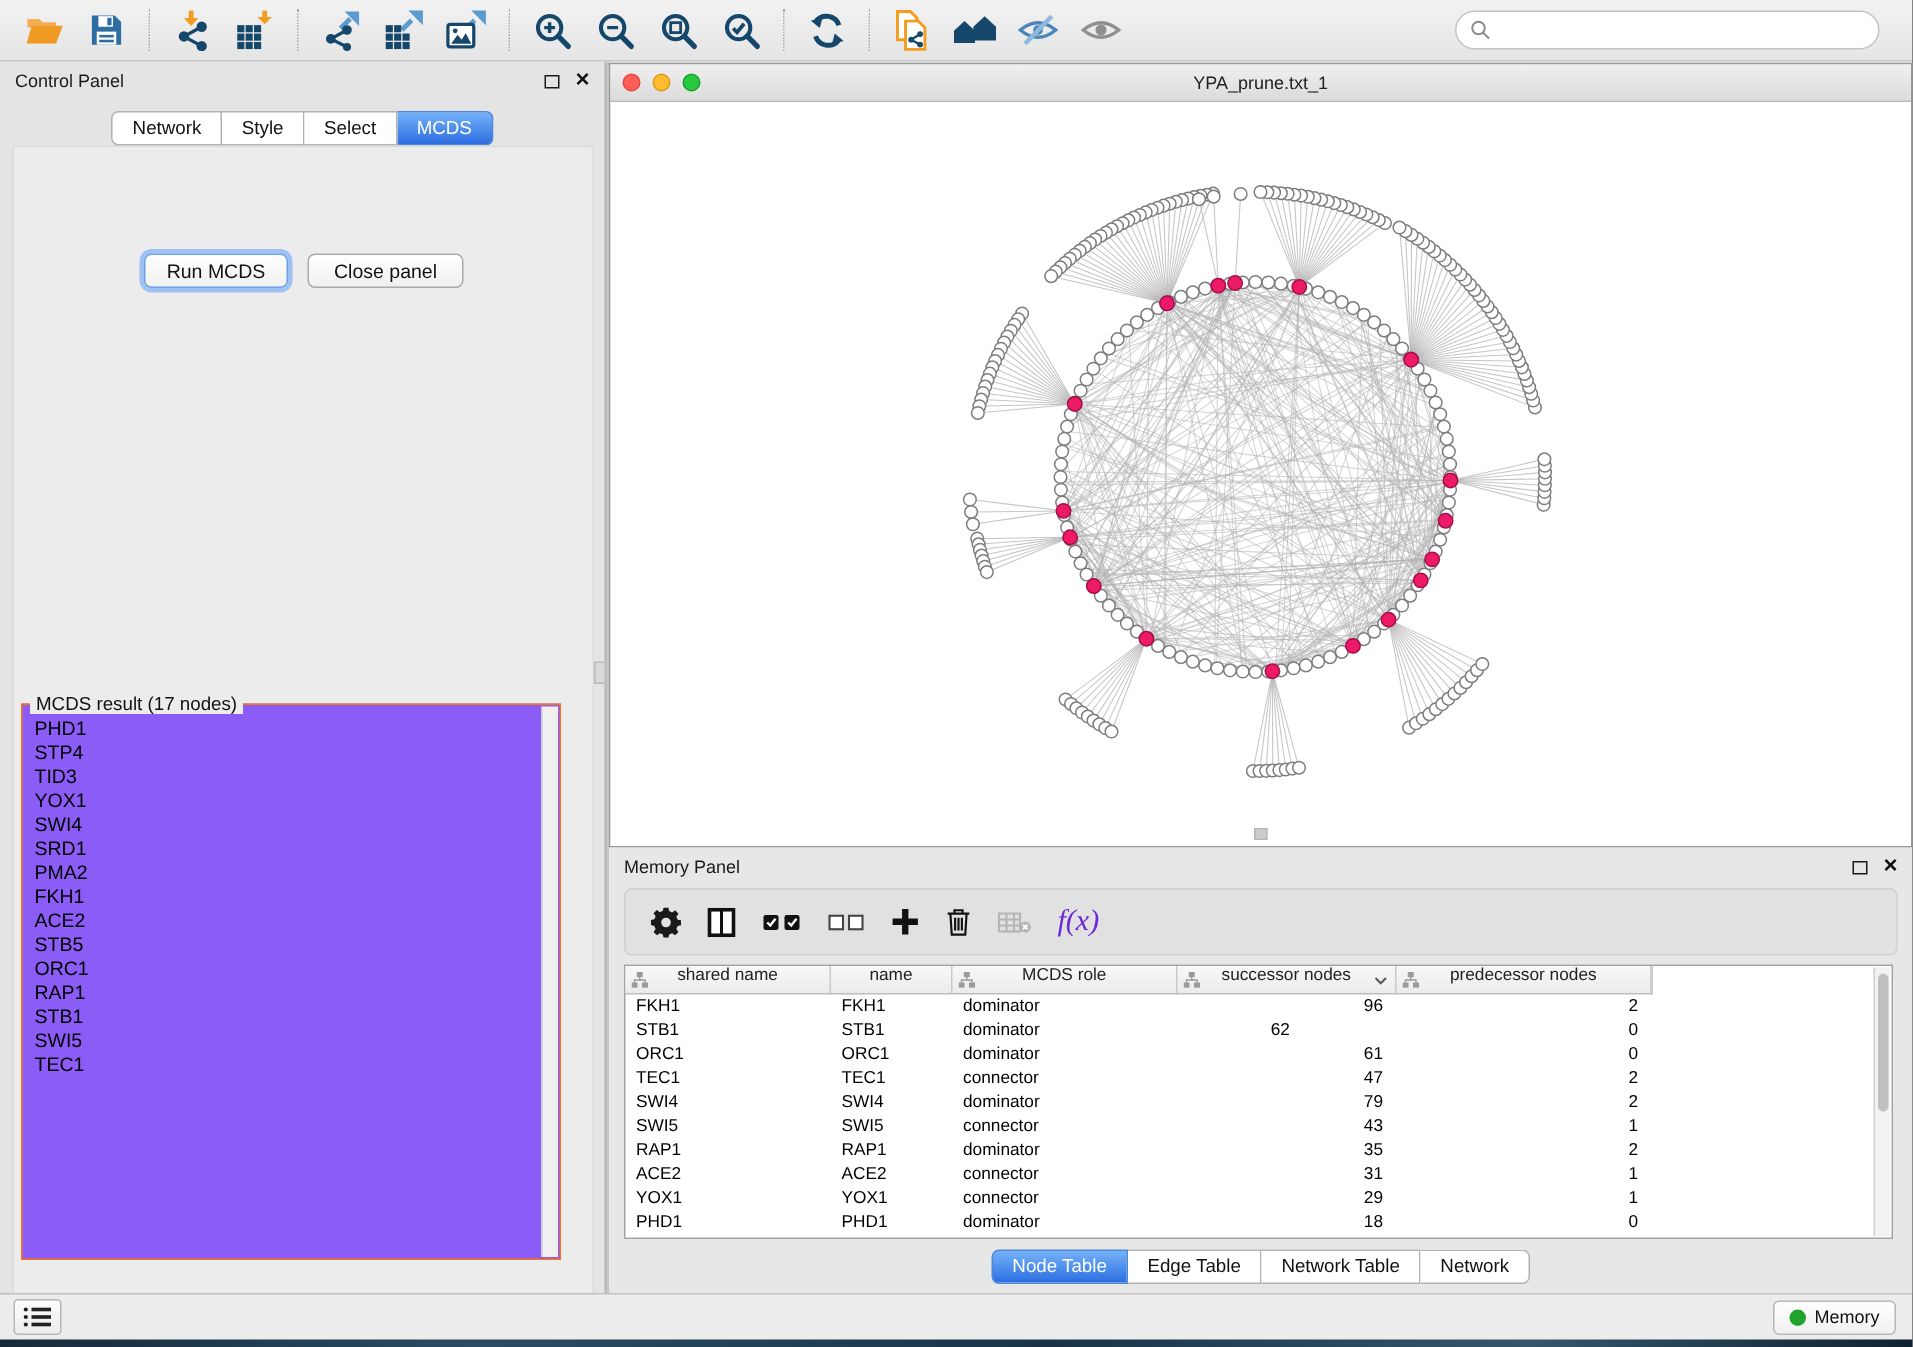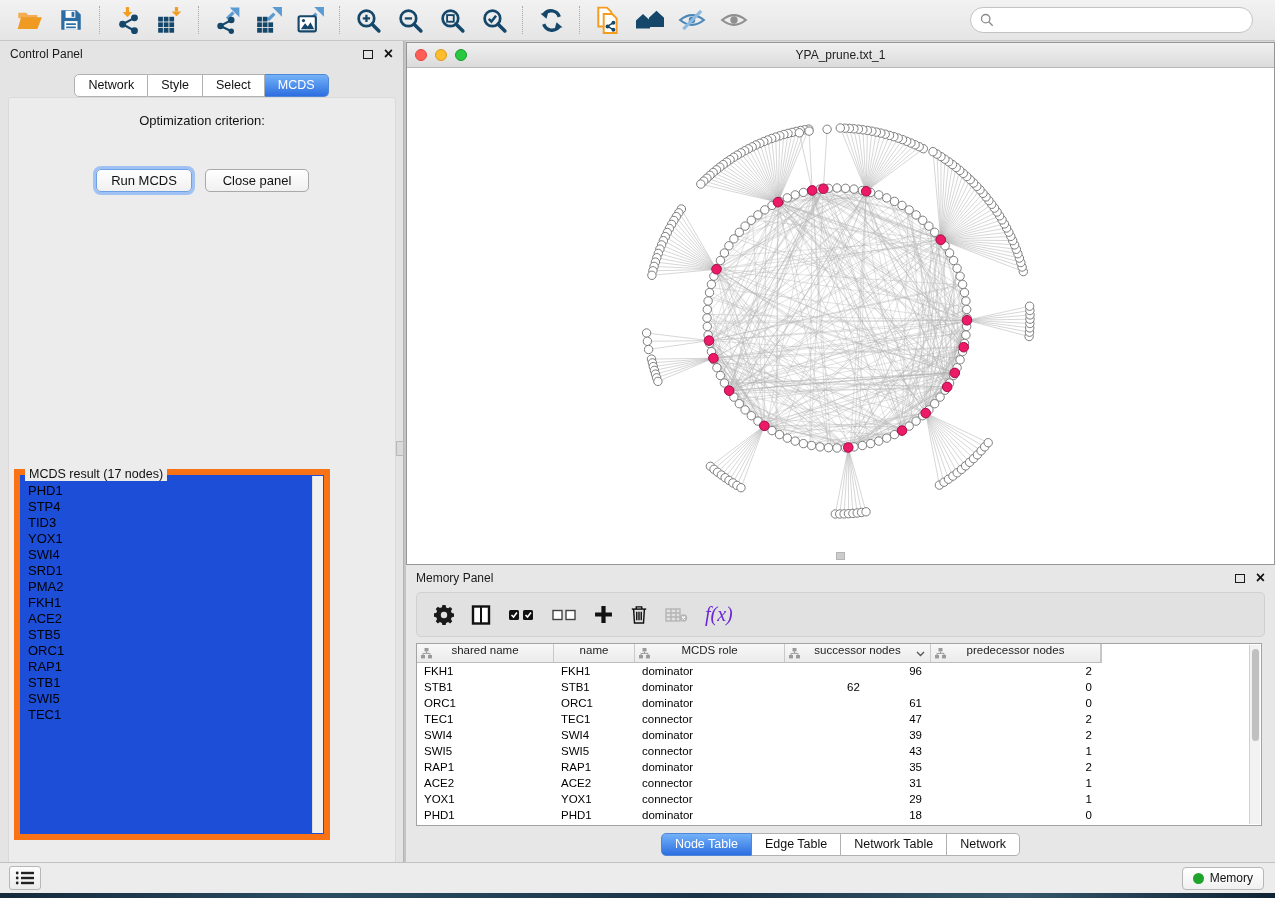--- a/index.html
+++ b/index.html
@@ -29,21 +29,21 @@
 .opt-label{margin-top:15px;text-align:center;font-size:13px;color:#111}
 .dropdown{position:absolute;left:37px;top:37px;width:313px;height:23px;background:#fff;border:1px solid #a9a9a9;border-radius:5px;display:flex;align-items:center;cursor:pointer}
 .dd-text{flex:1;padding-left:10px;font-size:13px;white-space:nowrap;color:#111}
 .dd-step{width:19px;height:23px;margin-right:-1px;border-radius:0 5px 5px 0;background:linear-gradient(#8fc3fa,#2f72e8);display:flex;flex-direction:column;align-items:center;justify-content:center;gap:2px}
 .dd-step .up{width:0;height:0;border-left:3.5px solid transparent;border-right:3.5px solid transparent;border-bottom:4.5px solid #fff}
 .dd-step .dn{width:0;height:0;border-left:3.5px solid transparent;border-right:3.5px solid transparent;border-top:4.5px solid #fff}
 .mac-btn{position:absolute;top:71px;height:23px;background:linear-gradient(#ffffff,#f0f0f0);border:1px solid #a9a9a9;border-radius:5px;font-size:13px;color:#111;padding:0 14px;cursor:pointer;font-family:"Liberation Sans",sans-serif}
 .btn-run{left:87px;width:96px}
 .btn-close{left:196px;width:104px}
 .focusring{box-shadow:0 0 0 3px rgba(110,165,250,.6);border-color:#6ea0e6}
-.groupbox{position:absolute;left:5px;top:371px;width:316px;height:371px;border:6px solid #f97316;background:#1d4ed8}
+.groupbox{position:absolute;left:5px;top:371px;width:360px;height:371px;border:1px solid #f97316;background:#8b5cf6}
 .legend{position:absolute;top:-8px;left:5px;background:#ececec;padding:0 4px;font-size:12.5px;color:#111;z-index:2}
 .vtrack{position:absolute;top:1px;right:1px;bottom:1px;width:11px;background:#f0f0f0;border-left:1px solid #dcdcdc}
 .result-list{position:absolute;left:1px;top:1px;right:13px;bottom:1px;overflow:hidden;padding:7px 0 0 7px}
 .mcds-item{font-size:13px;line-height:16px;color:#000}
 
 
 .right-bg{position:absolute;left:404px;top:41px;width:871px;height:821px;background:#d8d8d8}
 .net-window{position:absolute;left:406px;top:42px;width:869px;height:523px;border:1px solid #979797;background:#fff}
 .net-title{height:25px;background:linear-gradient(#f0f0f0,#dbdbdb);border-bottom:1px solid #b6b6b6;position:relative;display:flex;align-items:center;justify-content:center}
 .lights{position:absolute;left:8px;display:flex;gap:8px}
@@ -262,21 +262,20 @@
         <span class="close-ic">×</span>
       </span>
     </div>
     <div class="cp-tabs">
         <div class="seg-tab">Network</div>
         <div class="seg-tab">Style</div>
         <div class="seg-tab">Select</div>
         <div class="seg-tab active">MCDS</div>
       </div>
     <div class="mcds-pane">
-      <div class="opt-label">Optimization criterion:</div>
       <button class="mac-btn btn-run focusring">Run MCDS</button>
       <button class="mac-btn btn-close">Close panel</button>
       <div class="groupbox">
         <span class="legend">MCDS result (17 nodes)</span>
         <div class="result-list">
             <div class="mcds-item">PHD1</div>
             <div class="mcds-item">STP4</div>
             <div class="mcds-item">TID3</div>
             <div class="mcds-item">YOX1</div>
             <div class="mcds-item">SWI4</div>
@@ -1251,21 +1250,21 @@
             <div class="td" style="width: 137px;">TEC1</div>
             <div class="td" style="width: 81px;">TEC1</div>
             <div class="td" style="width: 150px;">connector</div>
             <div class="td num" style="width: 146px;">47</div>
             <div class="td num" style="width: 170px;">2</div>
           </div>
           <div class="tr">
             <div class="td" style="width: 137px;">SWI4</div>
             <div class="td" style="width: 81px;">SWI4</div>
             <div class="td" style="width: 150px;">dominator</div>
-            <div class="td num" style="width: 146px;">39</div>
+            <div class="td num" style="width: 146px;">79</div>
             <div class="td num" style="width: 170px;">2</div>
           </div>
           <div class="tr">
             <div class="td" style="width: 137px;">SWI5</div>
             <div class="td" style="width: 81px;">SWI5</div>
             <div class="td" style="width: 150px;">connector</div>
             <div class="td num" style="width: 146px;">43</div>
             <div class="td num" style="width: 170px;">1</div>
           </div>
           <div class="tr">

